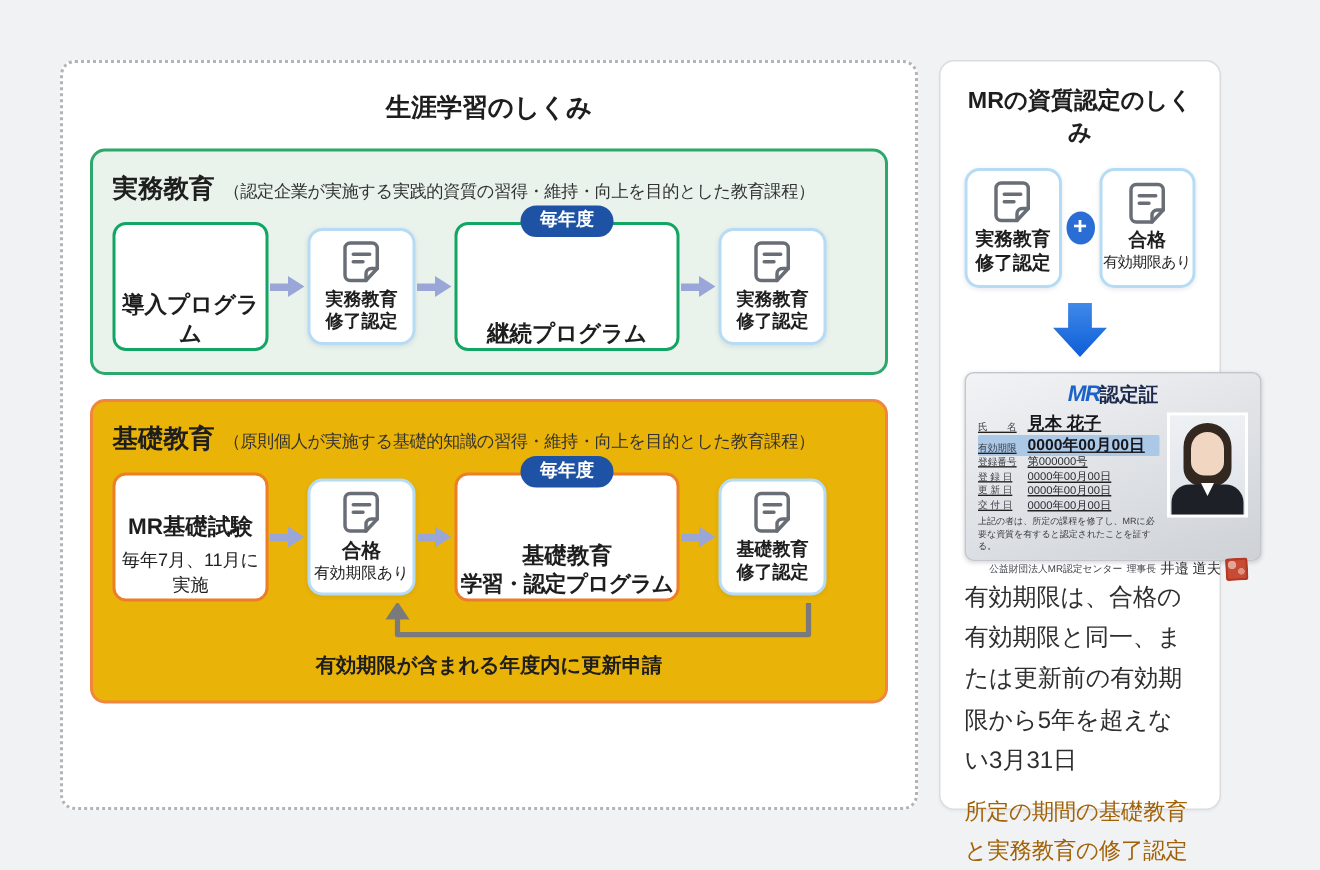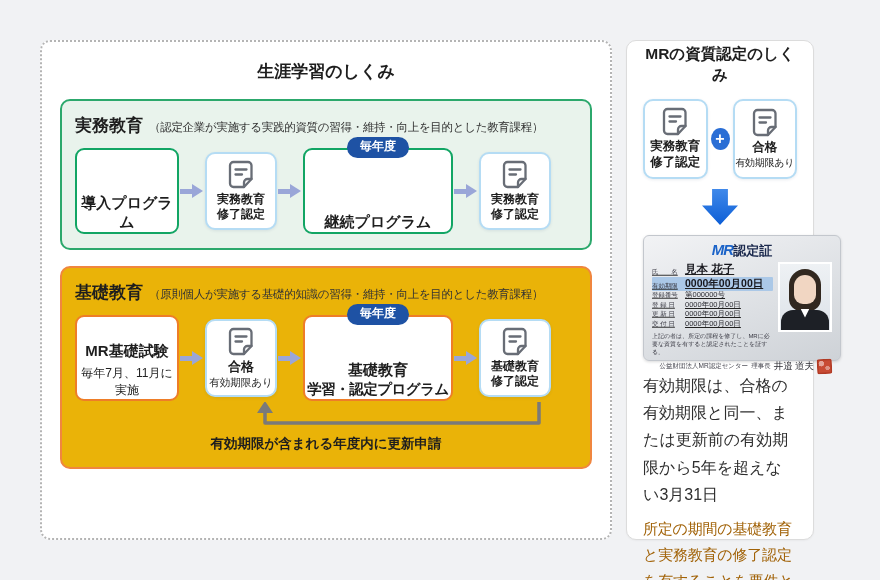--- a/index.html
+++ b/index.html
@@ -59,21 +59,21 @@
   .flow-arrow::before { content:""; position:absolute; left:1px; top:7px; width:14px; height:4.5px; background:#9aa6d8; }
   .flow-arrow::after  { content:""; position:absolute; left:13px; top:2px; width:0; height:0;
     border-left:11px solid #9aa6d8; border-top:7px solid transparent; border-bottom:7px solid transparent; }
 
   .loop-wrap { position:relative; width:500px; height:30px; margin-top:1px; }
   .loop-label { text-align:center; font-size:13.5px; font-weight:bold; color:#1e1e1e; margin-top:3px; }
 
   
   .panel-right {
     position:absolute; left:626px; top:40px; width:188px; height:500px;
-    background:#fff; border:1px solid #dcdcdc; border-radius:10px; padding:3px 16px 0;
+    background:#fff; border:1px solid #dcdcdc; border-radius:10px; padding:16px 16px 0;
     box-shadow:0 1px 2px rgba(0,0,0,.04);
   }
   .right-title { text-align:center; font-size:15.5px; font-weight:bold; color:#1e1e1e; }
 
   .req-row { display:flex; align-items:center; justify-content:center; margin-top:13px; }
   .req-box {
     width:74px; height:80px; background:#fff; border:2px solid #b5dcf4; border-radius:10px;
     display:flex; flex-direction:column; align-items:center; justify-content:center;
     font-size:12.5px; font-weight:bold; line-height:1.25; text-align:center; color:#1e1e1e;
     box-shadow:0 1px 3px rgba(40,70,110,.10);

